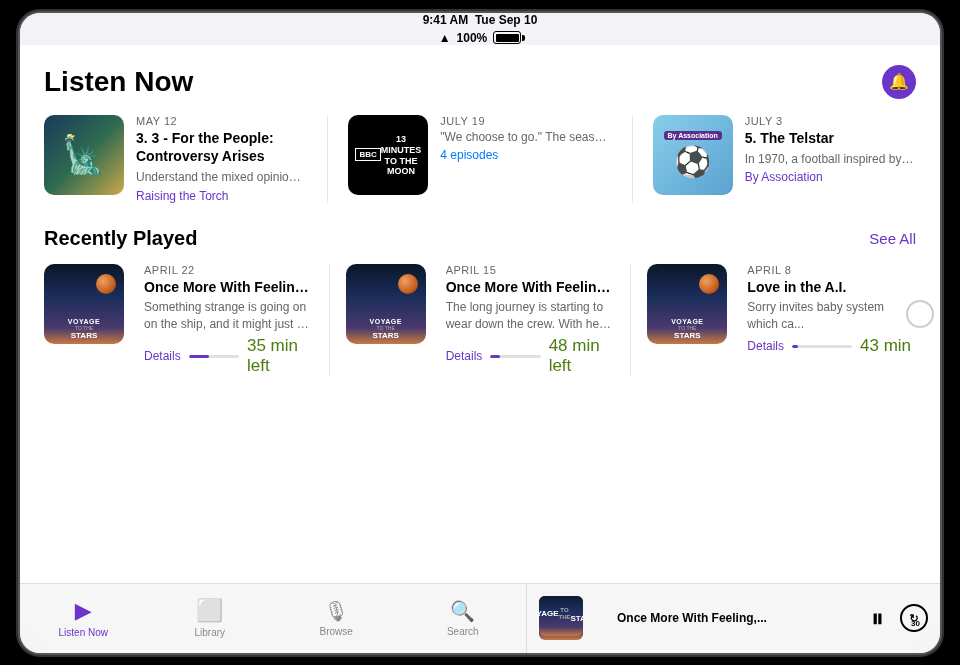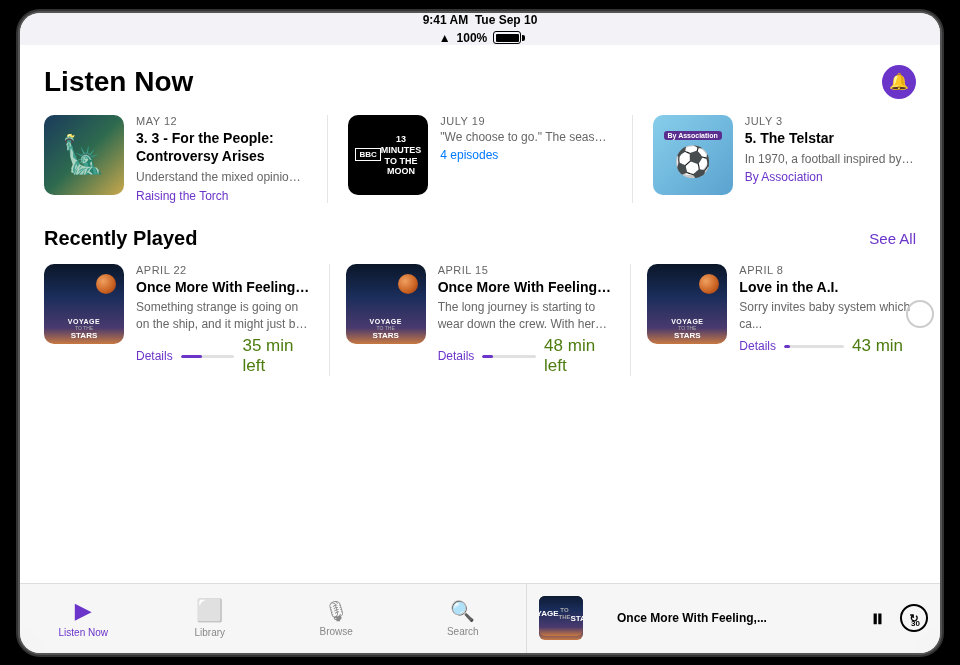--- a/index.html
+++ b/index.html
@@ -304,20 +304,21 @@
       right: 8px;
       width: 20px;
       height: 20px;
       border-radius: 50%;
       background: radial-gradient(circle at 35% 35%, #f0a060 0%, #c86020 60%, #8b3010 100%);
     }
     .played-meta {
       flex: 1;
       min-width: 0;
       overflow: hidden;
+      margin-left: 8px;
     }
     .played-date {
       font-size: 11px;
       color: #666;
       font-weight: 500;
       text-transform: uppercase;
       letter-spacing: 0.5px;
       margin-bottom: 2px;
     }
     .played-title {

